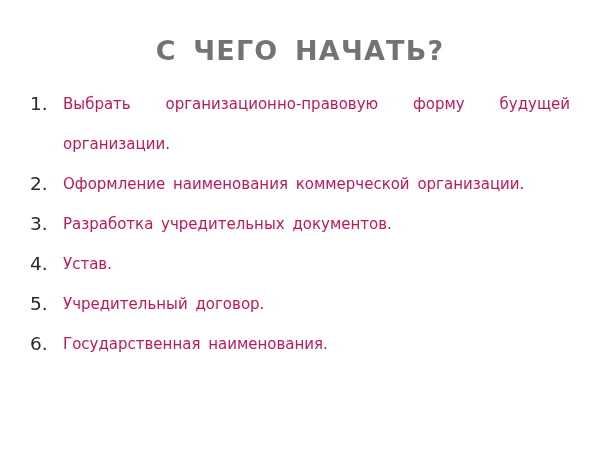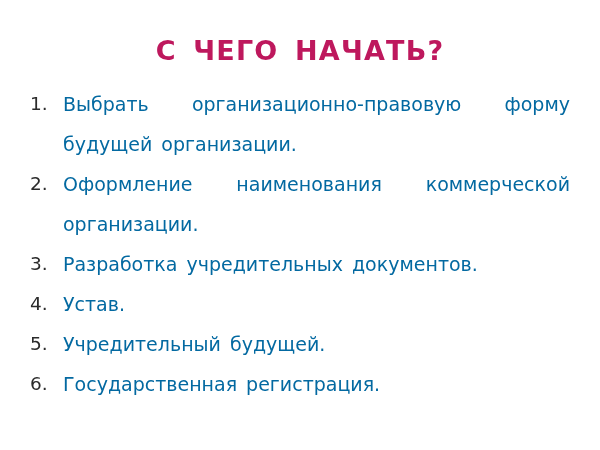--- a/index.html
+++ b/index.html
@@ -19,21 +19,21 @@
     height: 450px;
     background: #ffffff;
     box-sizing: border-box;
   }
   .slide-title {
     position: absolute;
     left: 0;
     top: 36px;
     width: 600px;
     text-align: center;
-    color: #be185d;
+    color: #737373;
     font-size: 27px;
     font-weight: bold;
     letter-spacing: 1.2px;
     word-spacing: 6px;
     line-height: 30px;
     white-space: nowrap;
   }
   .steps-list {
     position: absolute;
     left: 30px;
@@ -53,22 +53,22 @@
   }
   .step-number {
     flex: 0 0 33px;
     text-align: left;
     color: #2b2b2b;
     font-size: 18.5px;
     line-height: 40px;
   }
   .step-text {
     flex: 1 1 auto;
-    color: #0369a1;
-    font-size: 19px;
+    color: #be185d;
+    font-size: 15px;
     line-height: 40px;
     word-spacing: 3px;
   }
   .step-text.justify {
     text-align: justify;
     text-align-last: left;
   }
 </style>
 </head>
 <body>
@@ -94,23 +94,23 @@
       <span class="step-text">Разработка учредительных документов.</span>
     </li>
 
     <li class="step-item">
       <span class="step-number">4.</span>
       <span class="step-text">Устав.</span>
     </li>
 
     <li class="step-item">
       <span class="step-number">5.</span>
-      <span class="step-text">Учредительный будущей.</span>
+      <span class="step-text">Учредительный договор.</span>
     </li>
 
     <li class="step-item">
       <span class="step-number">6.</span>
-      <span class="step-text">Государственная регистрация.</span>
+      <span class="step-text">Государственная наименования.</span>
     </li>
 
   </ol>
 
 </div>
 
 </body></html>

